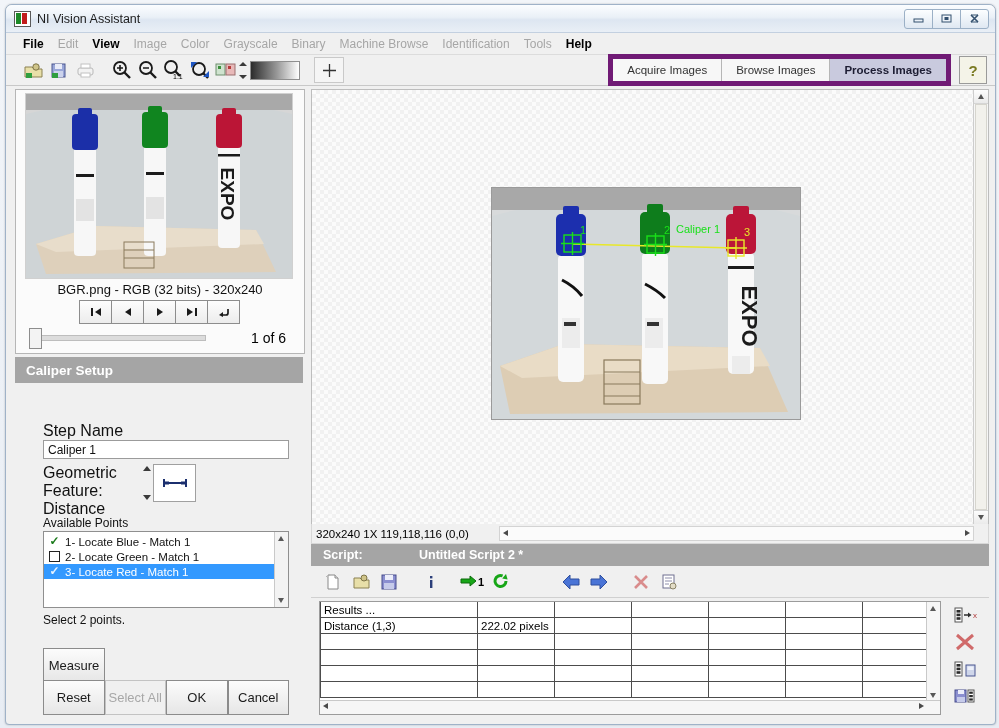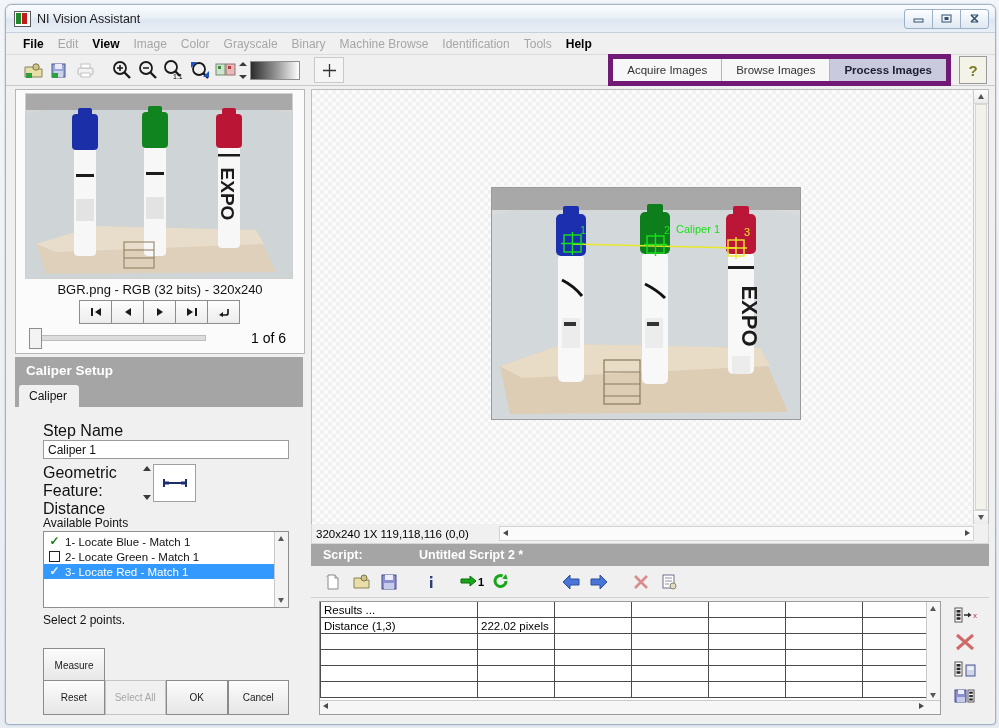--- a/index.html
+++ b/index.html
@@ -106,21 +106,21 @@
   .vmark.w{color:#e6f2ff;}
   .ptsbar{width:13px;border-left:1px solid #c9c9c9;background:#f3f3f3;position:relative;}
   .arrU,.arrD{position:absolute;left:3px;width:0;height:0;border-left:3.5px solid transparent;border-right:3.5px solid transparent;}
   .arrU{top:4px;border-bottom:5px solid #585858;}
   .arrD{bottom:4px;border-top:5px solid #585858;}
   .hint{position:absolute;left:28px;top:205px;font-size:12px;}
 
   .measurebtn{position:absolute;left:28px;top:240px;width:62px;height:20px;}
   .btnrow{position:absolute;left:28px;right:14px;top:272px;display:flex;justify-content:space-between;}
   .btn{height:35px;border:1px solid #8b8b8b;background:linear-gradient(180deg,#fcfcfc,#e6e6e6);
-       font-size:10px;color:#1b1b1b;display:flex;align-items:center;justify-content:center;
+       font-size:13px;color:#1b1b1b;display:flex;align-items:center;justify-content:center;
        font-family:"Liberation Sans",sans-serif;box-sizing:border-box;}
   .btn.dis{color:#a7a7a7;background:#f0f0f0;border-color:#c3c3c3;}
   .w62{width:62px;}
 
   
   .rightcol{position:absolute;left:305px;top:5px;right:6px;bottom:4px;}
   .canvaswrap{position:absolute;left:0;top:0;right:0;height:434px;background:#fff;
               border:1px solid #bdbdbd;overflow:hidden;}
   .canvas{position:absolute;left:0;top:0;right:14px;bottom:0;
           background-color:#fbfbfb;
@@ -366,23 +366,20 @@
         <div class="sliderrow">
           <div class="strack">
                 <div class="sthumb"></div>
               </div>
           <div class="scount">1  of  6</div>
         </div>
       </div>
 
       <div class="setup">
         <div class="setuphdr">Caliper Setup</div>
-        <div class="tabstrip">
-          <div class="ptab">Caliper</div>
-        </div>
 
         <div class="panel">
           <div class="fieldwrap">
             <div class="lbl">Step Name</div>
             <input class="inp" value="Caliper 1" style="">
           </div>
 
           <div class="geo">
             <div class="geotxt">
               <div class="lbl">Geometric Feature:</div>

